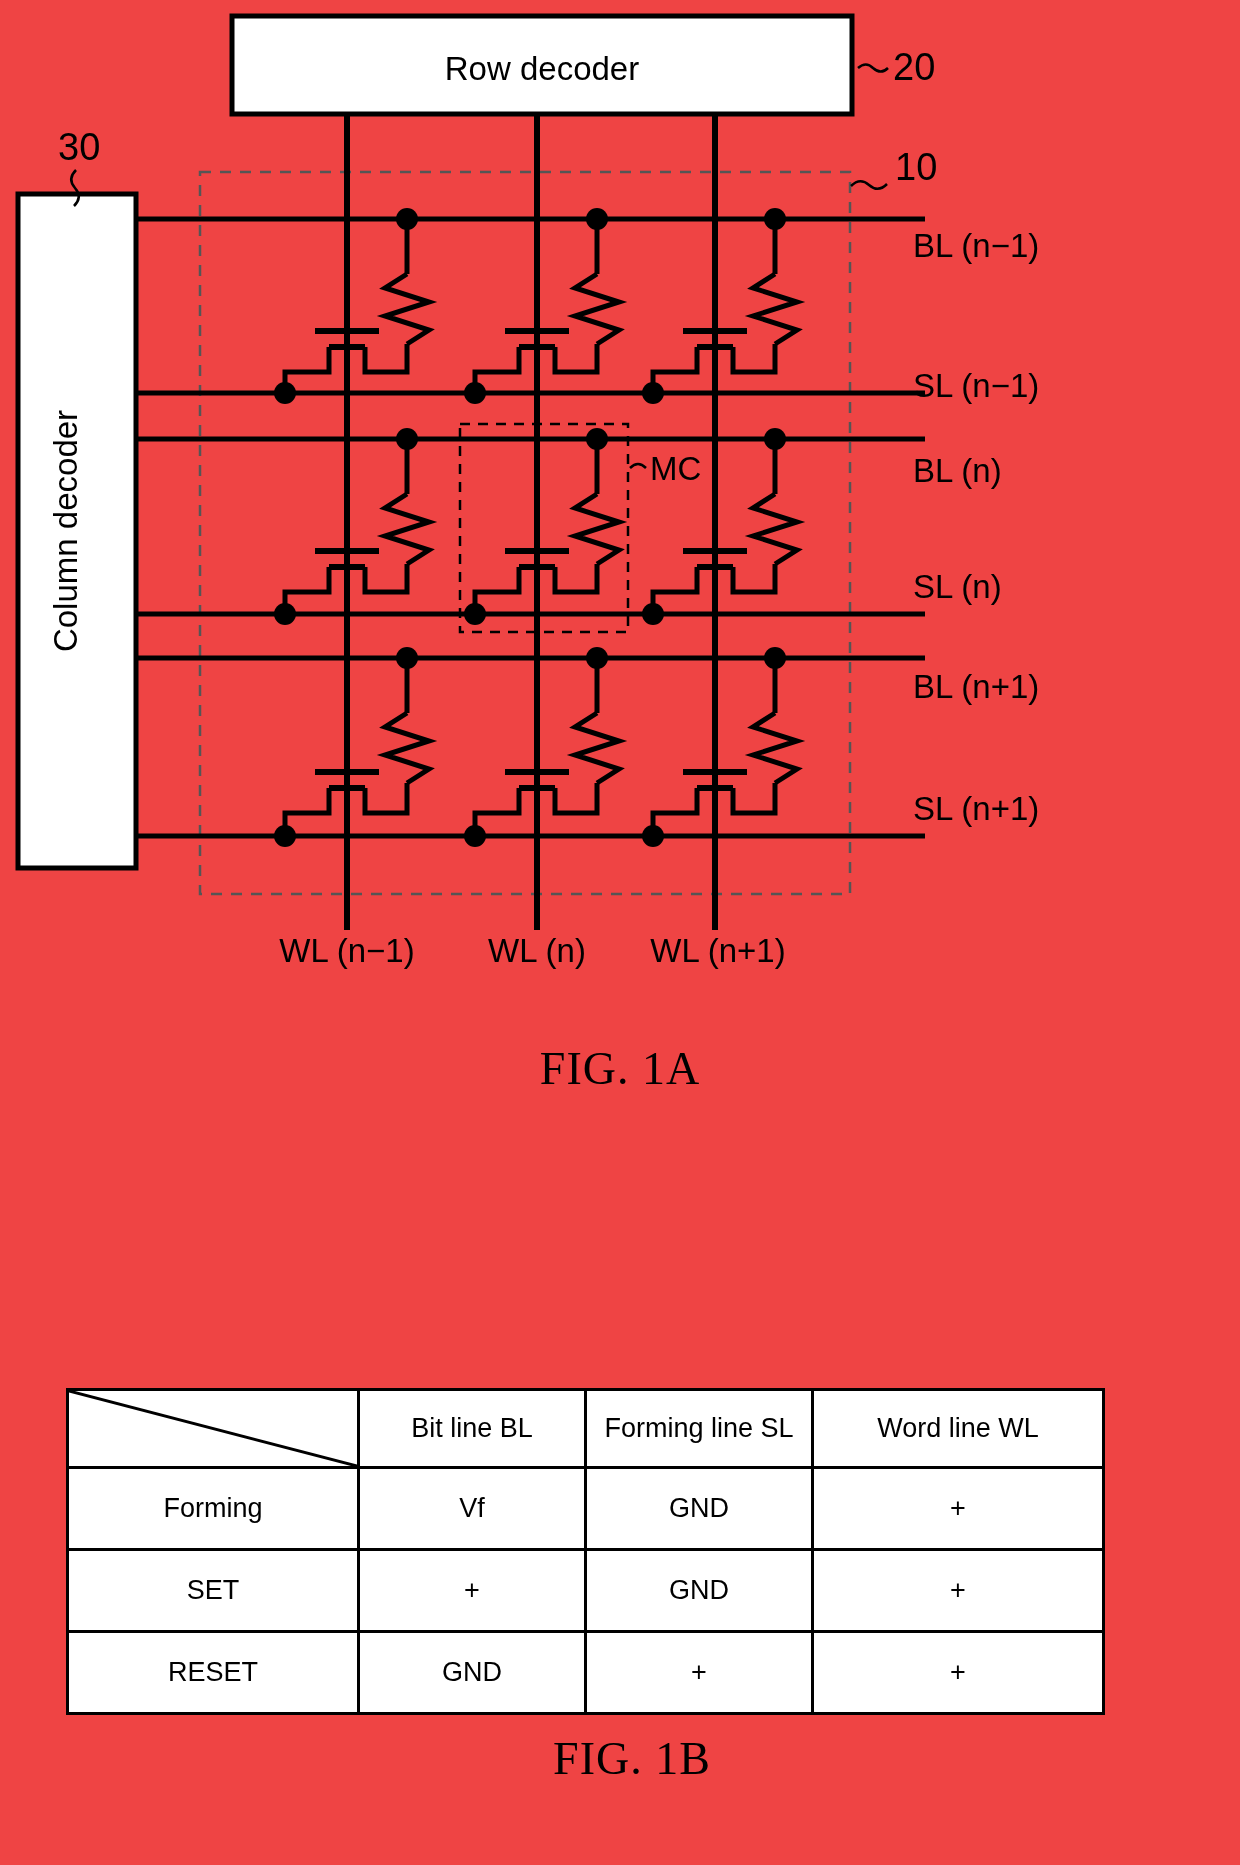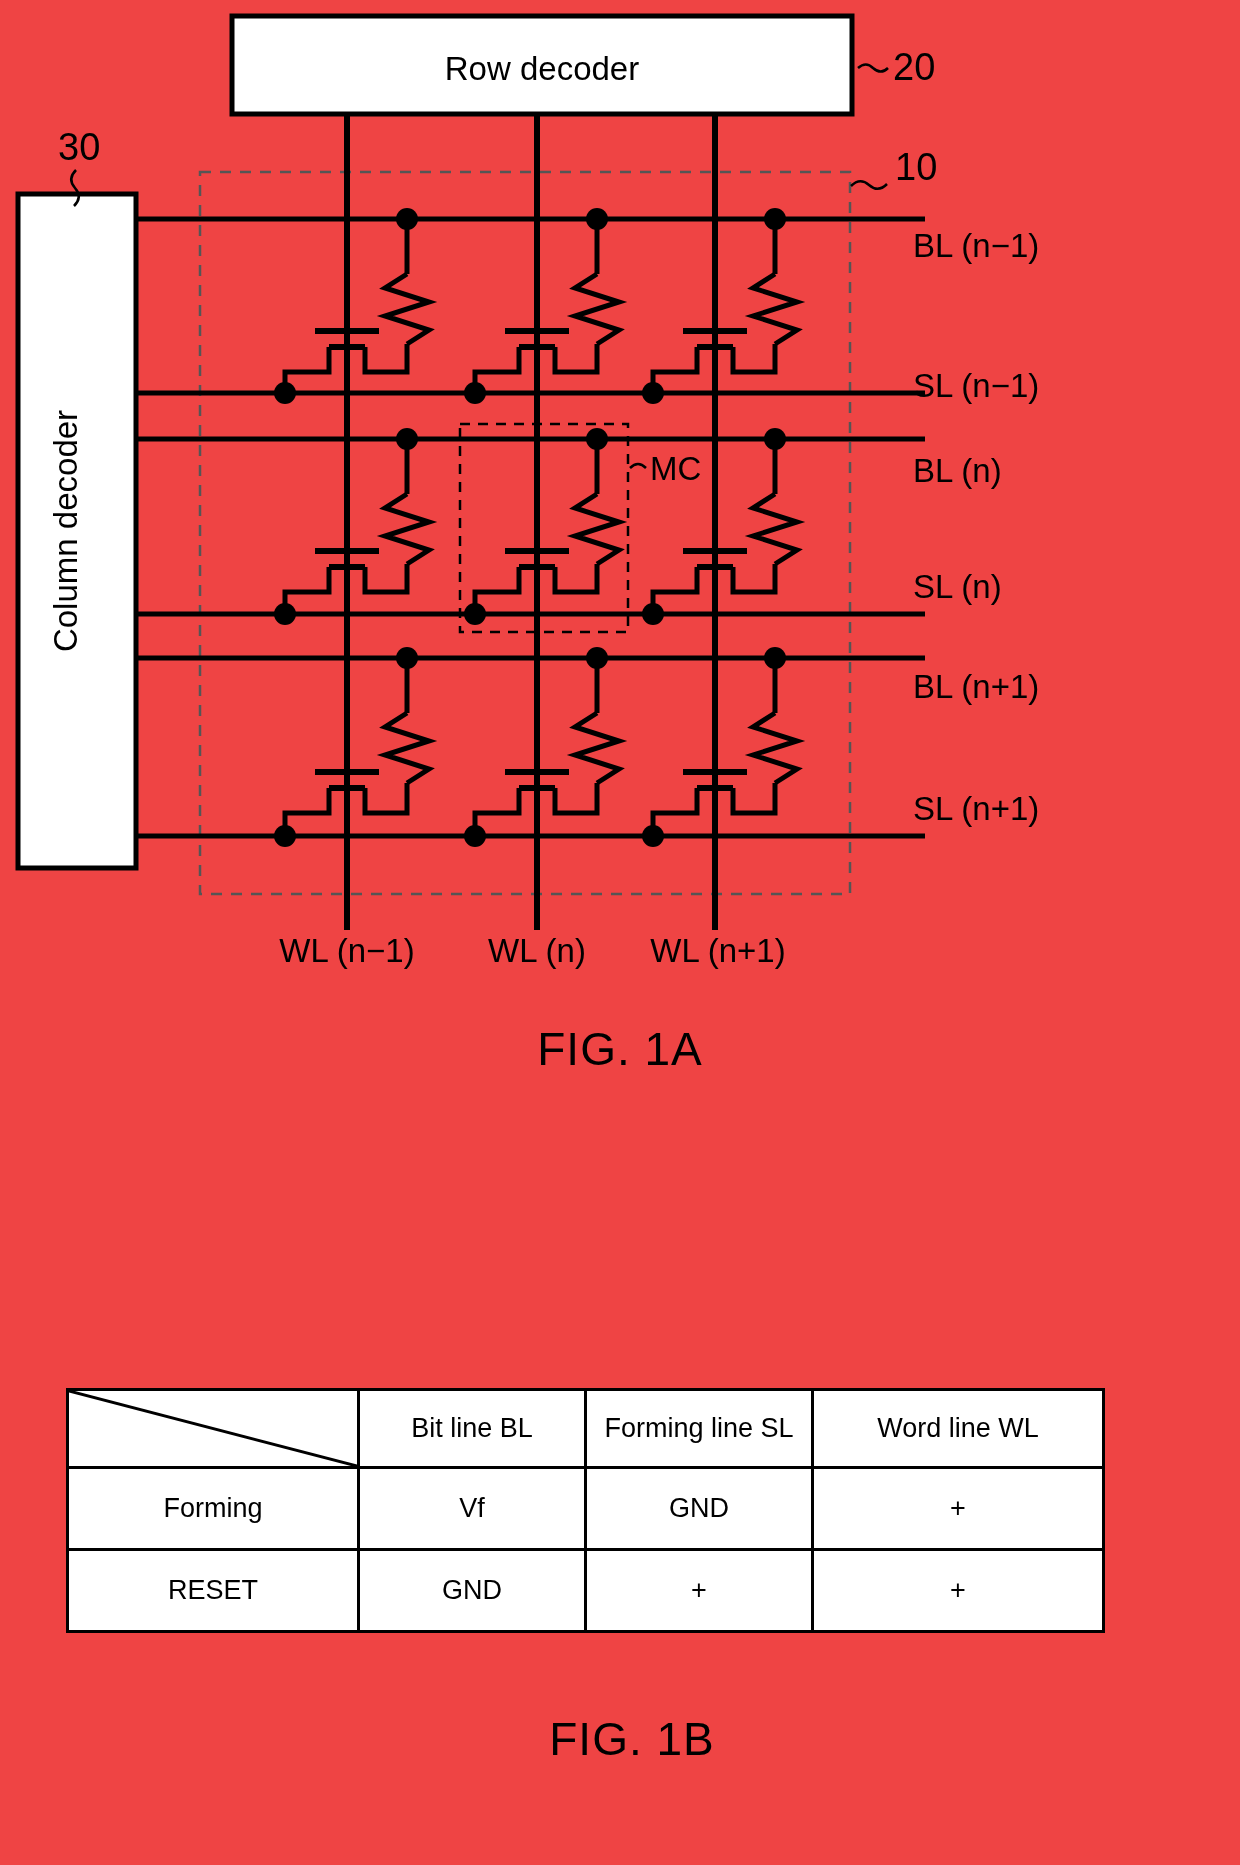--- a/index.html
+++ b/index.html
@@ -71,22 +71,23 @@
     font-size: 34px;
     line-height: 1;
   }
   
   .caption {
     position: absolute;
     width: 1240px;
     text-align: center;
     font-size: 46px;
     letter-spacing: 1px;
-    font-family: Liberation Sans, sans-serif;
+    font-family: Liberation Serif, serif;
     color: #000000;
+    margin-top: 20px;
   }
   #caption-1a { top: 1022px; left: 0; }
   #caption-1b { top: 1712px; left: 12px; }
 </style>
 </head>
 <body>
 
 <div id="page">
 
   <svg class="fig figsvg" id="fig1a" width="1240" height="1010" viewBox="0 0 1240 1010" style="position:absolute; left:0; top:0;">
@@ -255,20 +256,26 @@
           <td class="col-wl">Word line WL</td>
         </tr>
 
         <tr>
           <td>Forming</td>
           <td>Vf</td>
           <td>GND</td>
           <td class="plus-glyph">+</td>
         </tr>
 
+        <tr>
+          <td>SET</td>
+          <td class="plus-glyph">+</td>
+          <td>GND</td>
+          <td class="plus-glyph">+</td>
+        </tr>
 
         <tr>
           <td>RESET</td>
           <td>GND</td>
           <td class="plus-glyph">+</td>
           <td class="plus-glyph">+</td>
         </tr>
       </tbody>
     </table>
   </div>

